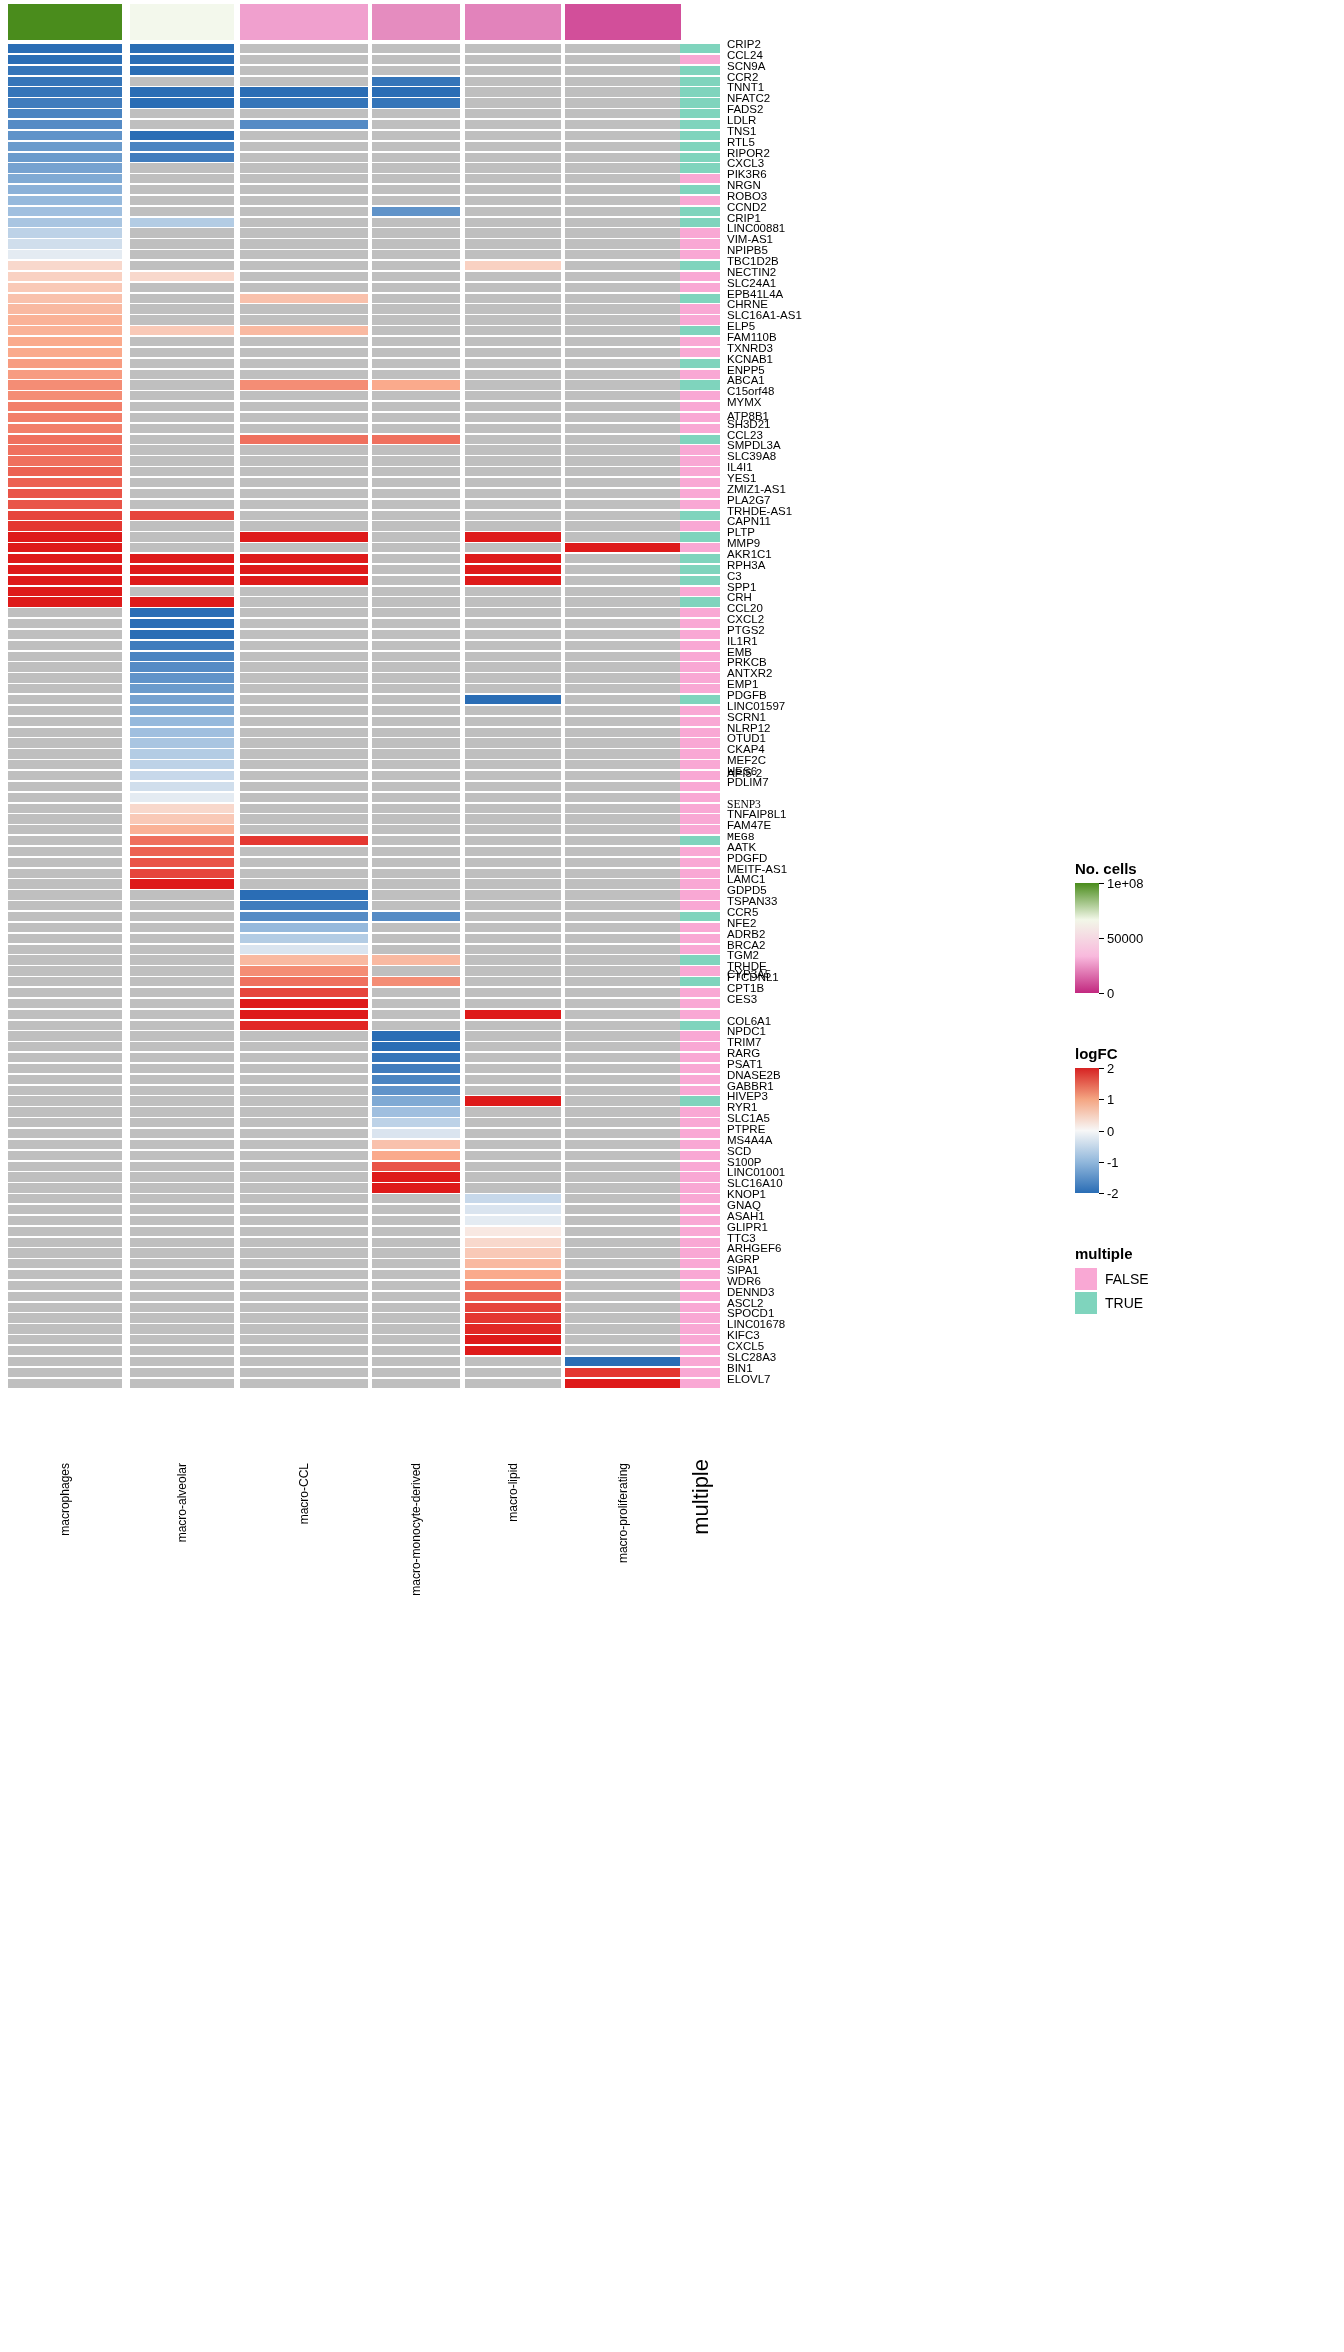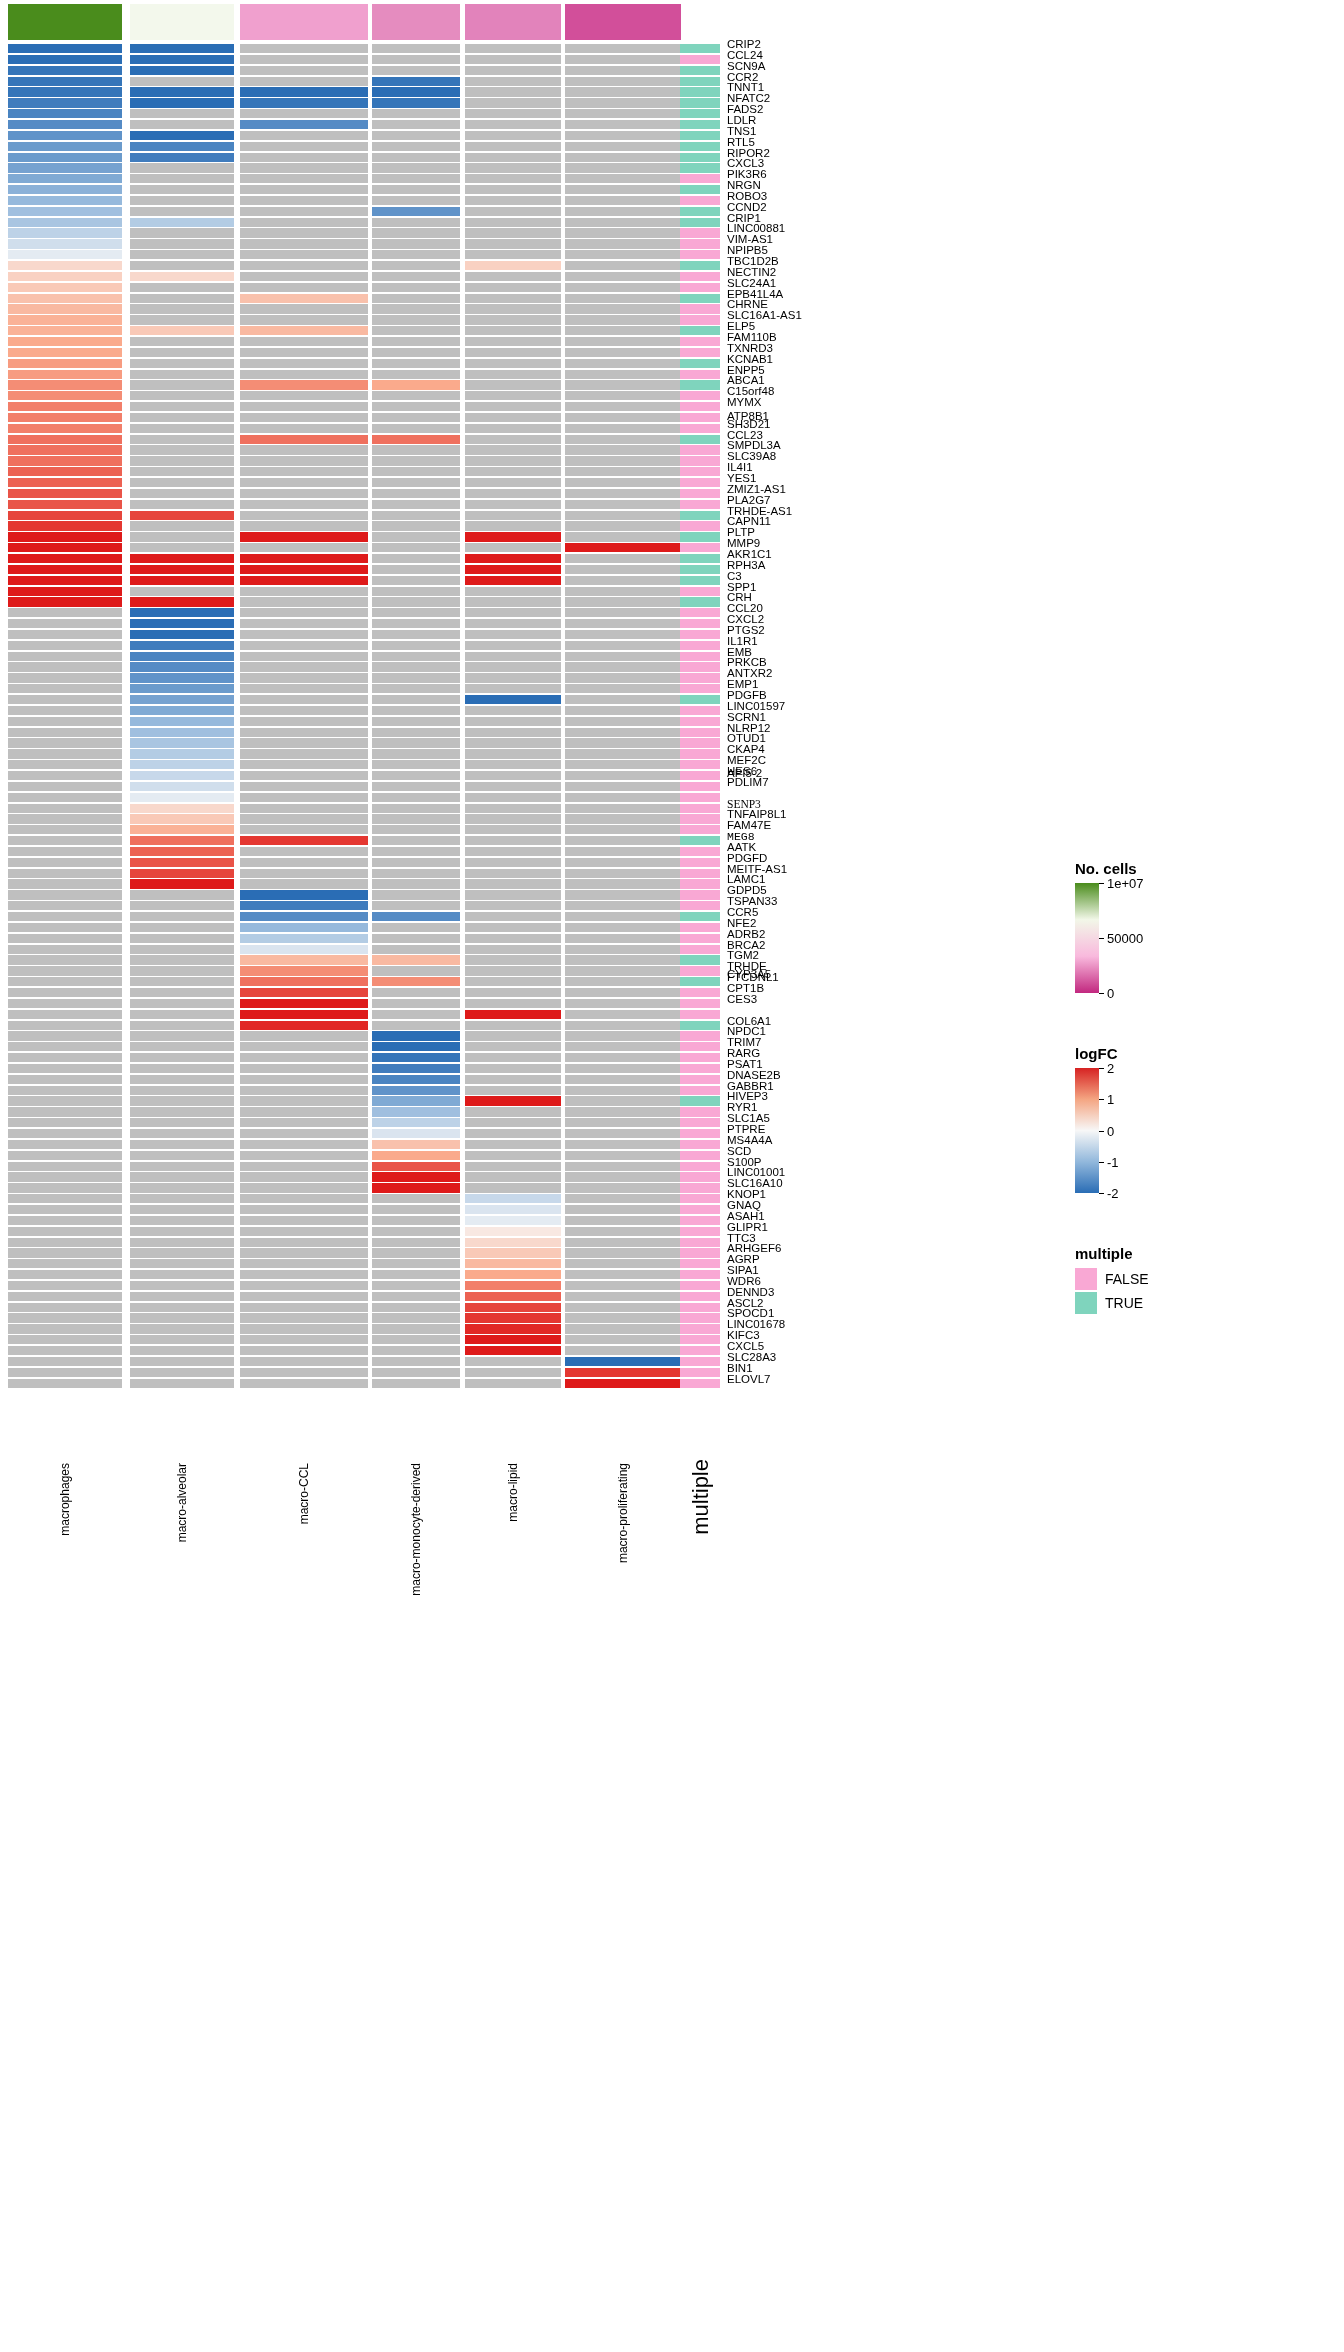--- a/index.html
+++ b/index.html
@@ -1043,21 +1043,21 @@
       <div class="xlab" style="left: 498px; top: 8px;">macro-lipid</div>
       <div class="xlab" style="left: 608px; top: 8px;">macro-proliferating</div>
       <div class="xlab-mult" style="left: 680px; top: 4px;">multiple</div>
     </div>
 
   <div class="legend" id="legend-cells" style="left:1075px;top:860px;">
     <div class="legend-title">No. cells</div>
     <div class="bar-wrap" id="cells-bar">
         <div style="position: relative; height: 110px;">
           <div class="gradbar" style="height: 110px; background: linear-gradient(rgb(74, 140, 28), rgb(242, 247, 232), rgb(249, 185, 221), rgb(194, 40, 127));"></div>
-          <div class="tick" style="top: 0px;">1e+07</div>
+          <div class="tick" style="top: 0px;">1e+08</div>
           <div class="tickmark" style="top: 0px;"></div>
           <div class="tick" style="top: 55px;">50000</div>
           <div class="tickmark" style="top: 55px;"></div>
           <div class="tick" style="top: 110px;">0</div>
           <div class="tickmark" style="top: 110px;"></div>
         </div>
       </div>
   </div>
 
   <div class="legend" id="legend-logfc" style="left:1075px;top:1045px;">

